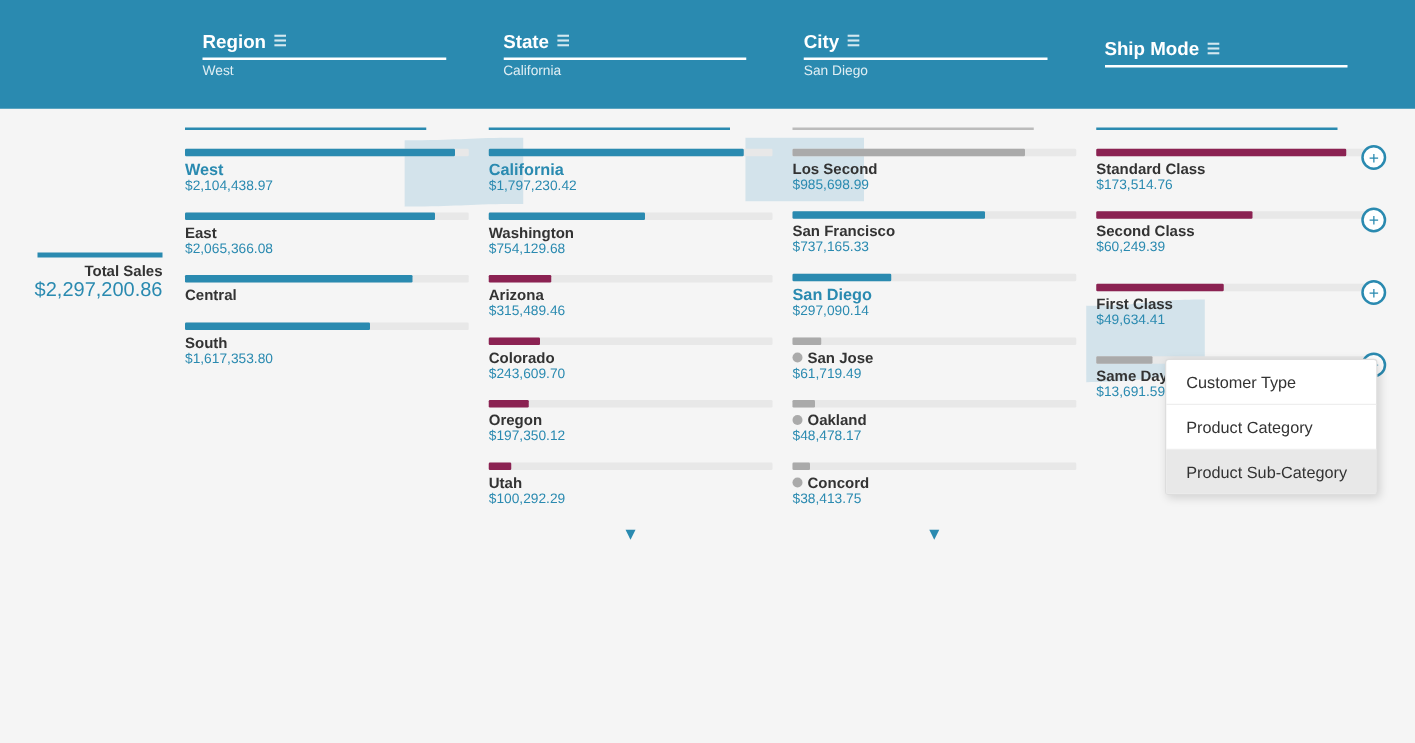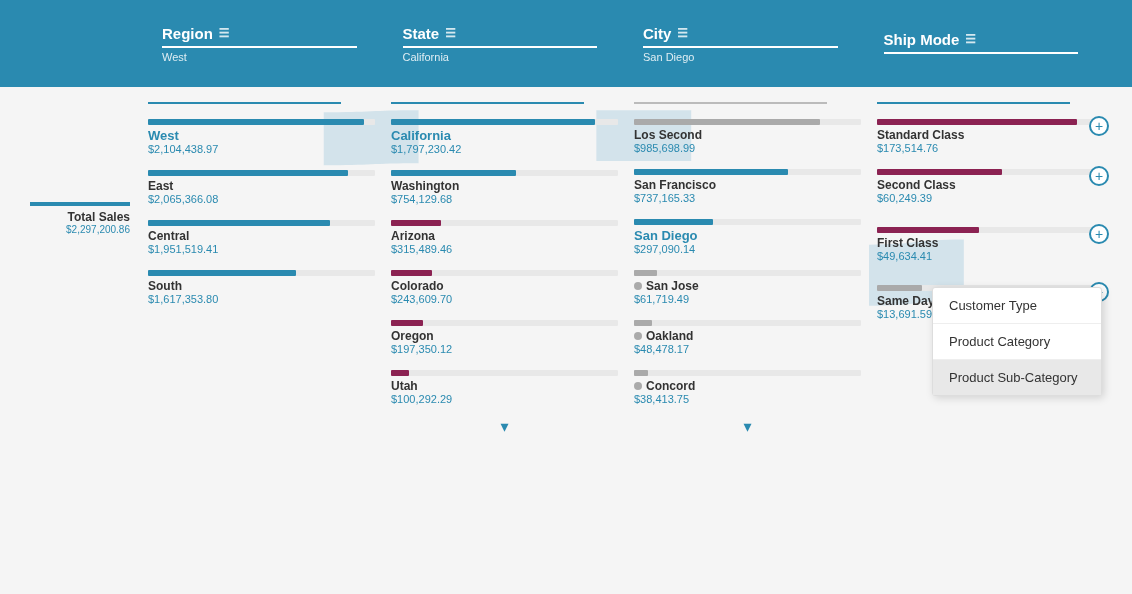--- a/index.html
+++ b/index.html
@@ -78,21 +78,21 @@
     .total-sales-label {
       font-size: 12px;
       font-weight: 600;
       color: #333;
       display: flex;
       align-items: center;
       gap: 4px;
     }
 
     .total-sales-value {
-      font-size: 10px;
+      font-size: 16px;
       color: #2a8ab0;
     }
 
     .total-bar {
       width: 100px;
       height: 4px;
       background: #2a8ab0;
       margin-bottom: 4px;
     }
 
@@ -327,21 +327,20 @@
         </div>
         <div class="data-item-value">$2,065,366.08</div>
       </div>
       <div class="item-row">
         <div class="bar-container">
           <div class="bar-fill bar-teal" style="width:80%"></div>
         </div>
         <div class="item-name-row">
           <span class="data-item-name">Central</span>
         </div>
-        <div class="data-item-value">$1,951,519.41</div>
       </div>
       <div class="item-row">
         <div class="bar-container">
           <div class="bar-fill bar-teal" style="width:65%"></div>
         </div>
         <div class="item-name-row">
           <span class="data-item-name">South</span>
         </div>
         <div class="data-item-value">$1,617,353.80</div>
       </div>

